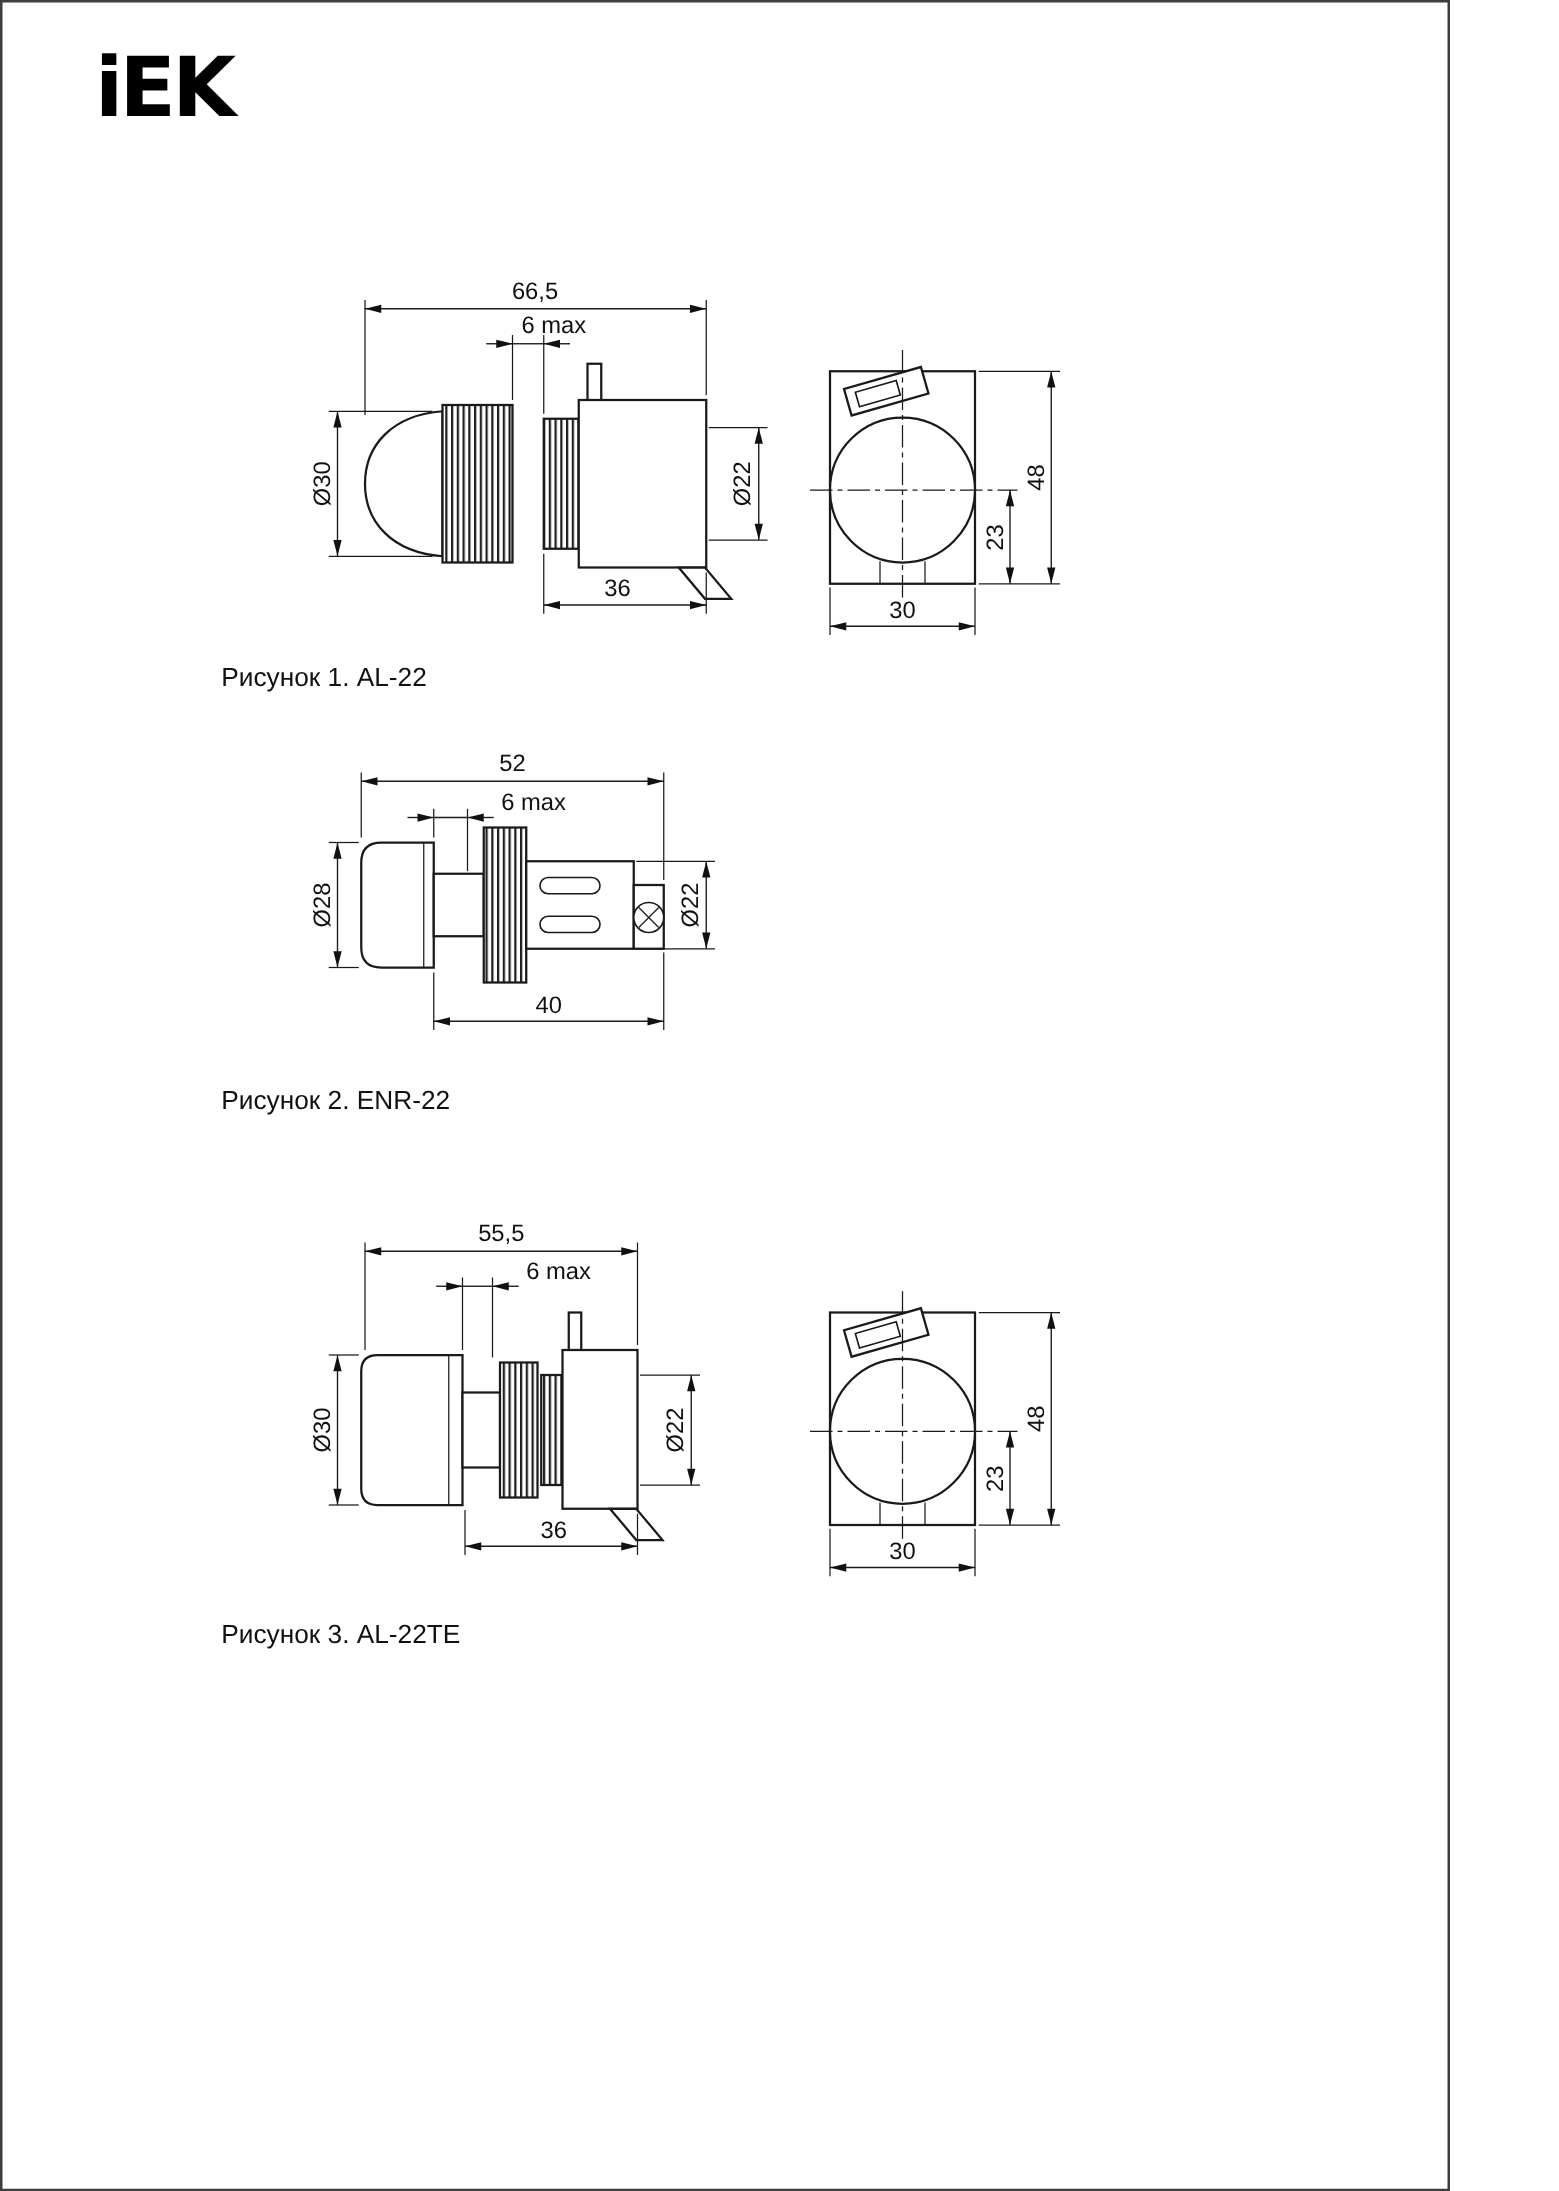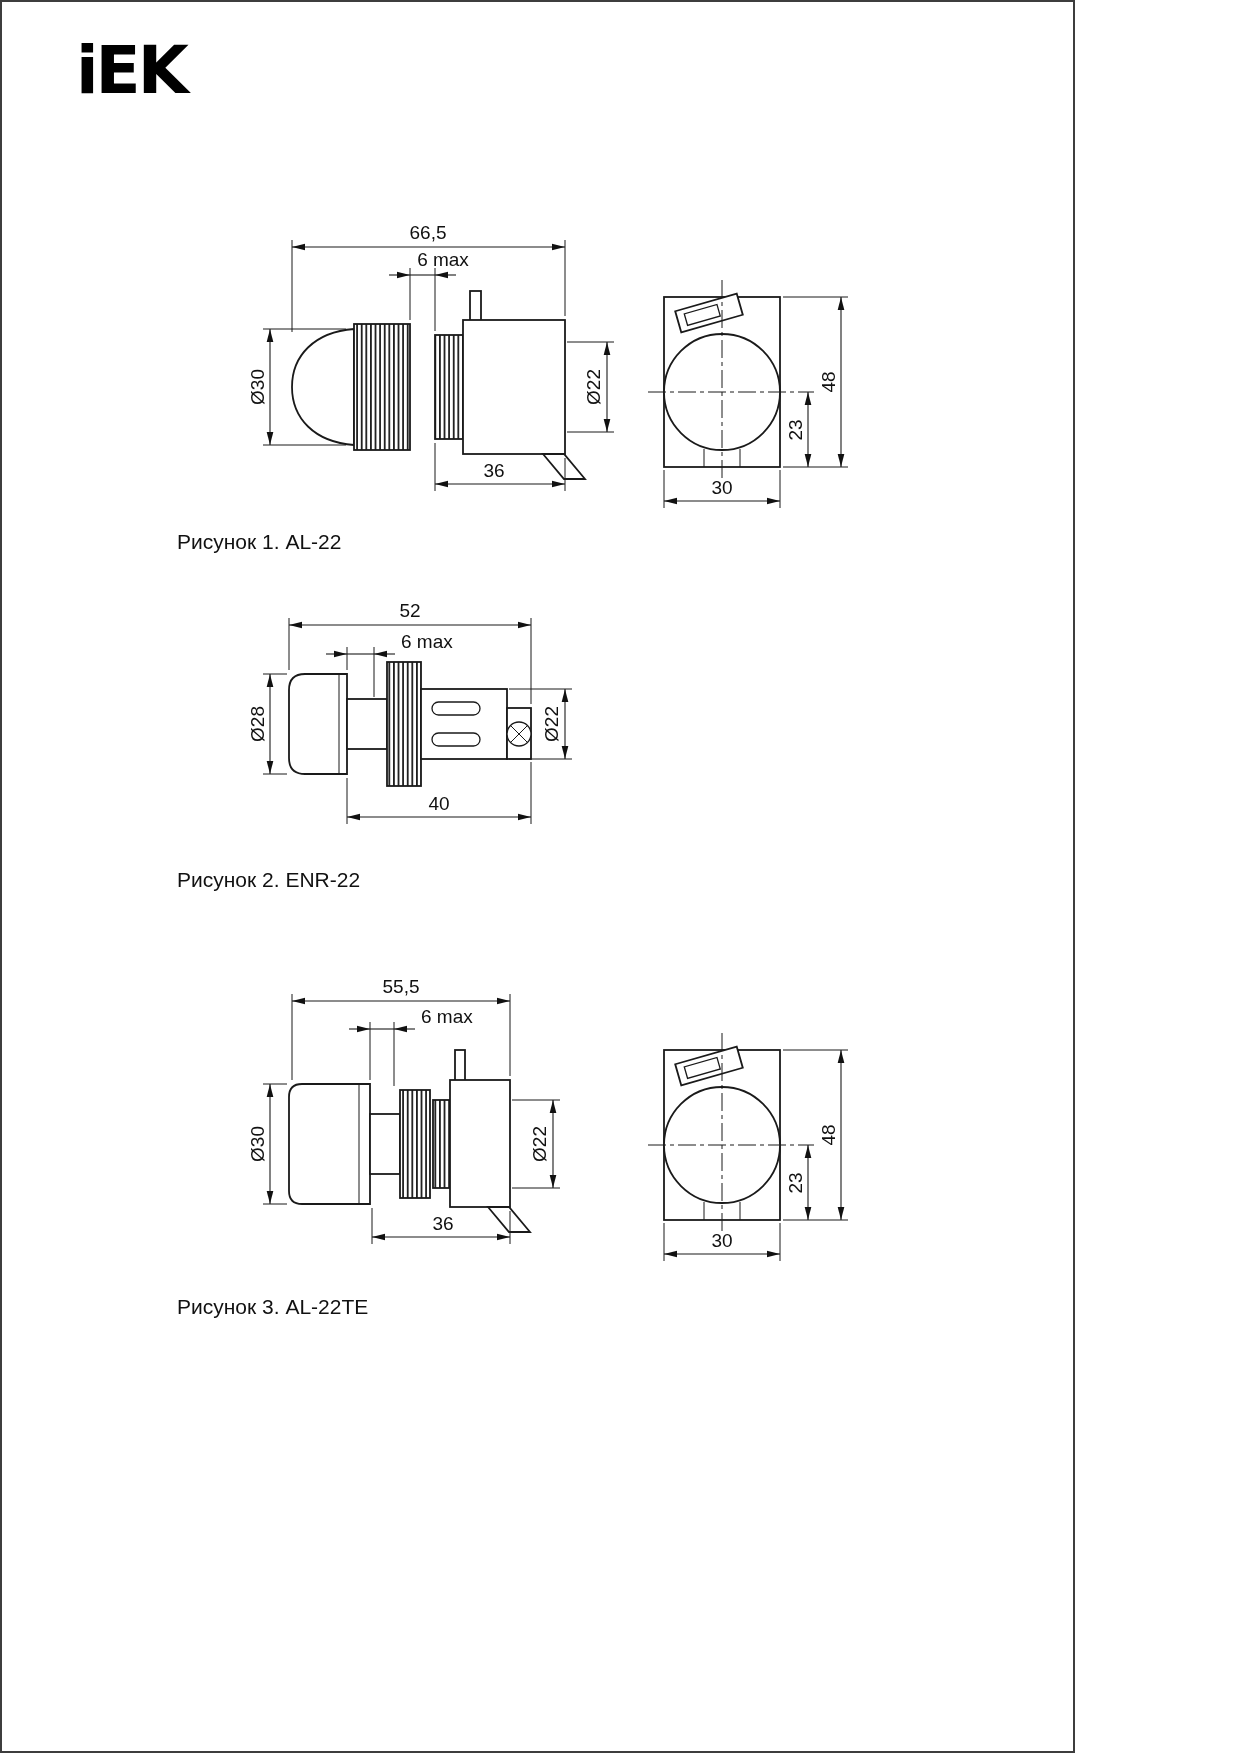--- a/index.html
+++ b/index.html
@@ -1,18 +1,18 @@
 <!DOCTYPE html>
 <html><head>
 <meta charset="utf-8">
 <style>
   html,body{margin:0;padding:0;background:#fff;}
   .page{
     position:relative;
-    width:1075px;height:1753px;
+    width:1160px;height:1753px;
     background:#fff;
     border:2px solid #3d3d3d;
     box-sizing:border-box;
     overflow:hidden;
     font-family:"Liberation Sans","DejaVu Sans",sans-serif;
   }
   .logo{
     position:absolute;left:74px;top:36px;
     font-family:"DejaVu Sans","Liberation Sans",sans-serif;
     font-weight:800;font-size:66px;letter-spacing:-3px;color:#000;

